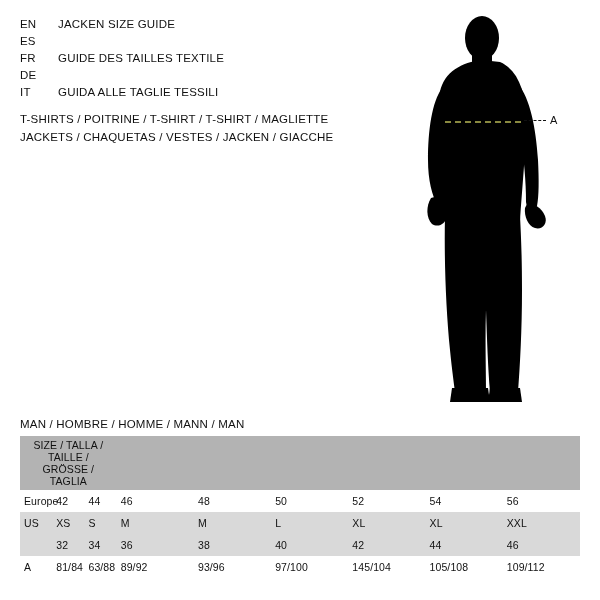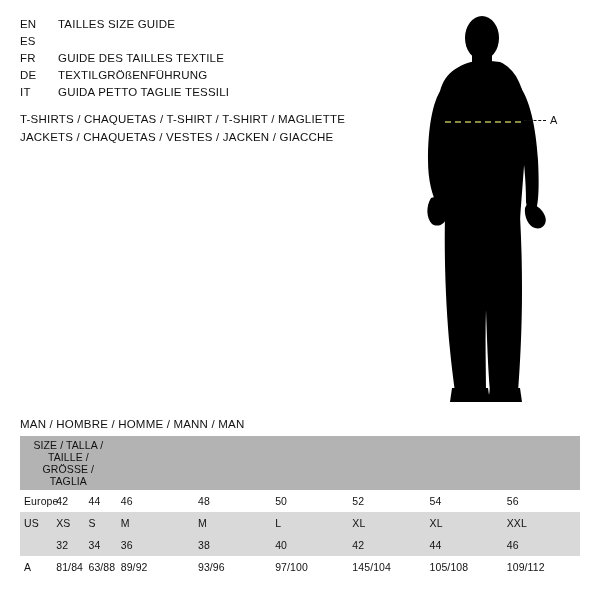--- a/index.html
+++ b/index.html
@@ -147,41 +147,40 @@
   }
 </style>
 </head>
 <body>
 
 <div class="page">
 
   <div class="lang-block">
     <div class="lang-row">
       <span class="lang-code">EN</span>
-      <span class="lang-text">TAILLES SIZE GUIDE</span>
+      <span class="lang-text">JACKEN SIZE GUIDE</span>
     </div>
     <div class="lang-row">
       <span class="lang-code">ES</span>
     </div>
     <div class="lang-row">
       <span class="lang-code">FR</span>
       <span class="lang-text">GUIDE DES TAILLES TEXTILE</span>
     </div>
     <div class="lang-row">
       <span class="lang-code">DE</span>
-      <span class="lang-text">TEXTILGRÖßENFÜHRUNG</span>
     </div>
     <div class="lang-row">
       <span class="lang-code">IT</span>
-      <span class="lang-text">GUIDA PETTO TAGLIE TESSILI</span>
+      <span class="lang-text">GUIDA ALLE TAGLIE TESSILI</span>
     </div>
   </div>
 
   <div class="cat-block">
-    <div class="cat-line">T-SHIRTS / CHAQUETAS / T-SHIRT / T-SHIRT / MAGLIETTE</div>
+    <div class="cat-line">T-SHIRTS / POITRINE / T-SHIRT / T-SHIRT / MAGLIETTE</div>
     <div class="cat-line">JACKETS / CHAQUETAS / VESTES / JACKEN / GIACCHE</div>
   </div>
 
   <div class="figure-wrap">
     <svg width="200" height="400" viewBox="0 0 200 400" xmlns="http://www.w3.org/2000/svg">
       <g fill="#000000">
 
         <ellipse cx="82" cy="28" rx="17" ry="22"></ellipse>
 
         <rect x="72" y="44" width="20" height="14"></rect>

